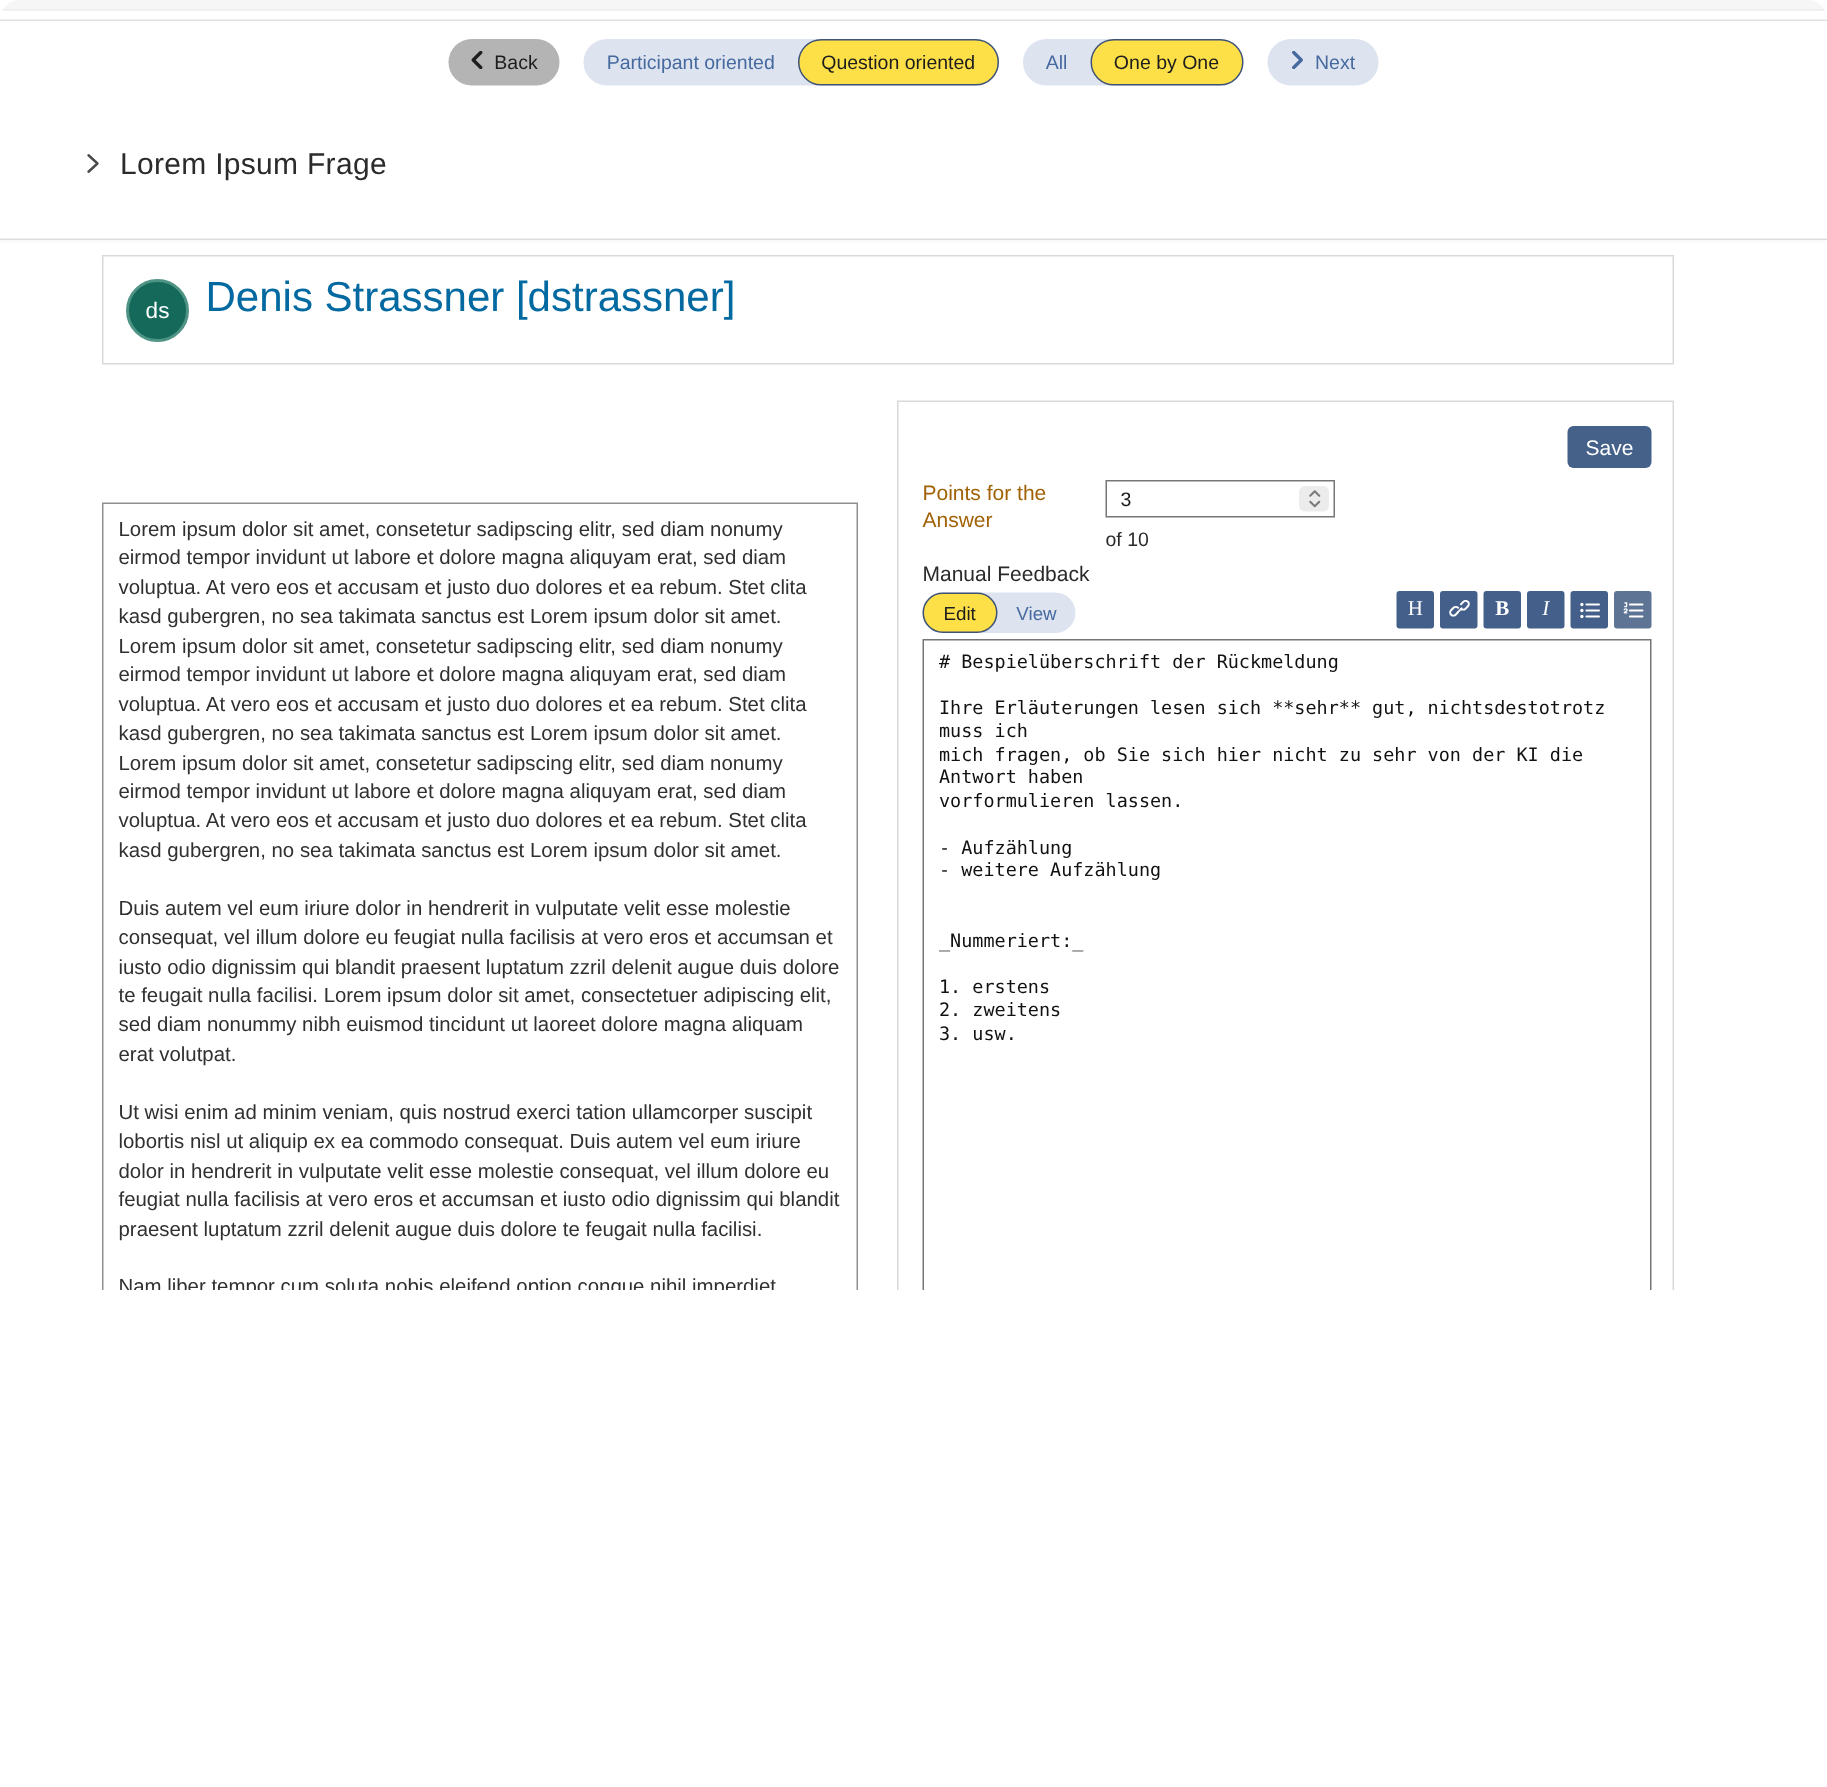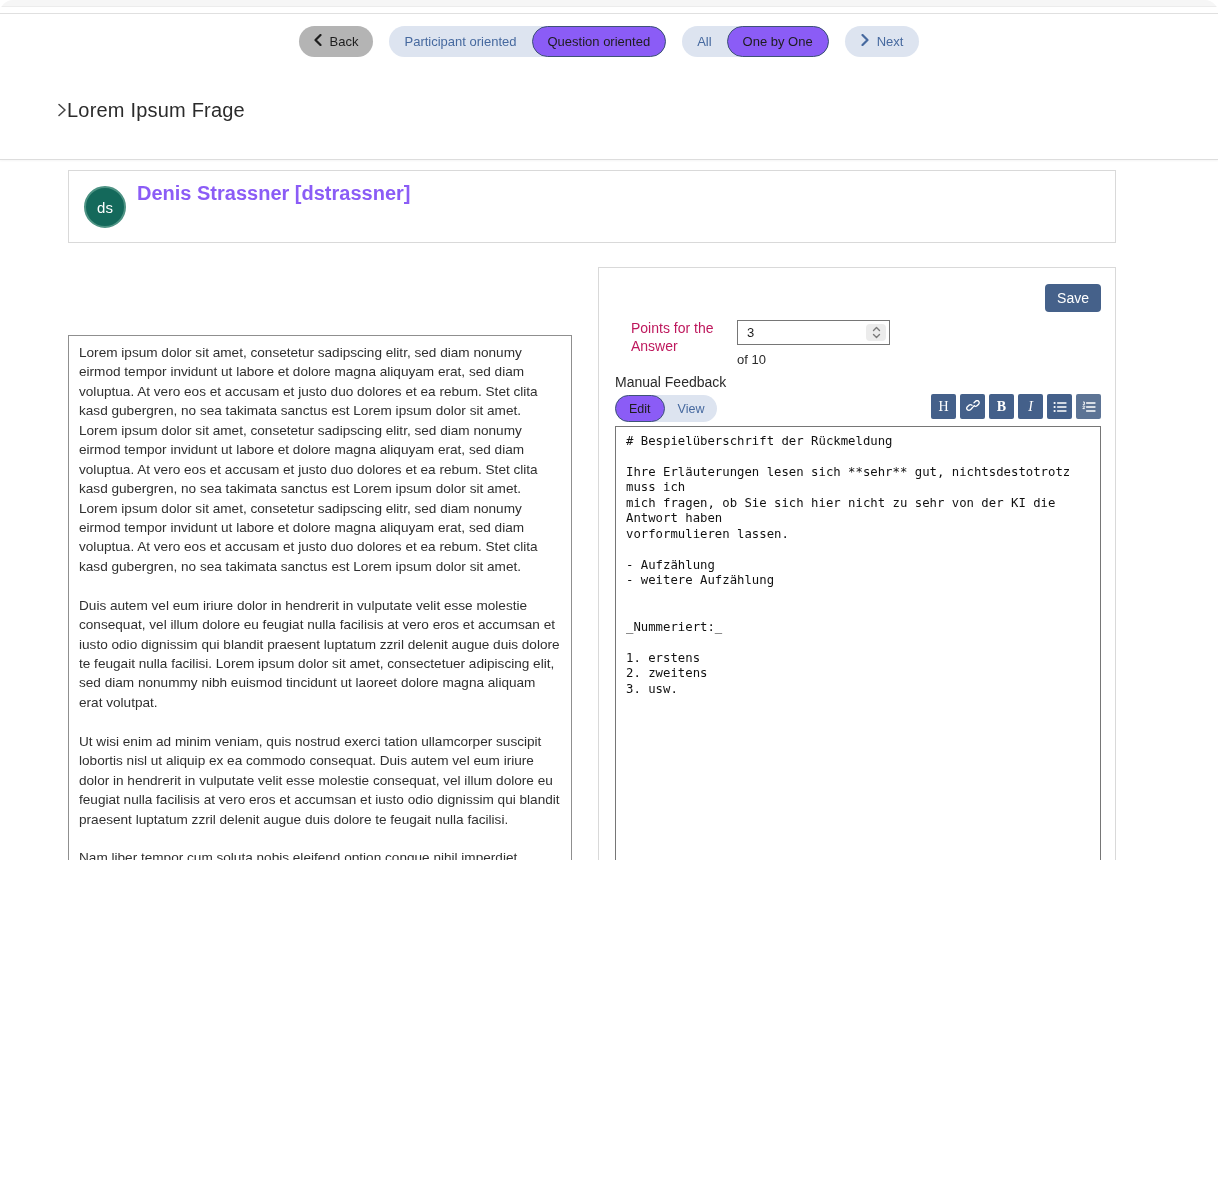--- a/index.html
+++ b/index.html
@@ -10,48 +10,48 @@
   
   .top-strip { position:absolute; left:0; top:0; width:100%; height:7px; background:#f6f6f6; border-bottom:1px solid #ececec; }
   .top-line  { position:absolute; left:0; top:13px; width:100%; height:1px; background:#e0e0e0; }
   .header-sep{ position:absolute; left:0; top:159px; width:100%; height:1px; background:#ddd; box-shadow:0 1px 2px rgba(0,0,0,.06); }
 
   
   .toolbar { position:absolute; left:0; top:26px; width:100%; display:flex; justify-content:center; align-items:center; gap:16px; }
   .btn-back { display:flex; align-items:center; gap:8px; background:#b4b4b4; border:none; border-radius:16px; height:31px; padding:0 15px; font-size:13px; color:#1d1d1d; cursor:pointer; font-family:inherit; }
   .seg-group { display:flex; align-items:center; background:#dde4f0; border-radius:16px; height:31px; }
   .seg-opt { display:flex; align-items:center; height:31px; padding:0 15px; font-size:13px; color:#46699f; border:none; background:transparent; border-radius:16px; cursor:pointer; font-family:inherit; white-space:nowrap; }
-  .seg-opt.selected { background:#8b5cf6; border:1px solid #3e5377; color:#1d1d1d; }
+  .seg-opt.selected { background:#fde047; border:1px solid #3e5377; color:#1d1d1d; }
   .btn-next { display:flex; align-items:center; gap:8px; background:#dde4f0; border:none; border-radius:16px; height:31px; padding:0 16px; font-size:13px; color:#46699f; cursor:pointer; font-family:inherit; }
   .chev { display:inline-block; }
 
   
-  .question-heading { position:absolute; left:57px; top:99px; display:flex; align-items:center; }
+  .question-heading { position:absolute; left:57px; top:99px; display:flex; align-items:center; gap:13px; }
   .question-heading .chev-right { margin-top:2px; }
   .question-title { font-size:20px; font-weight:400; color:#2b2b2b; letter-spacing:.2px; }
 
   
   .participant-card { position:absolute; left:68px; top:170px; width:1048px; height:73px; border:1px solid #d9d9d9; background:#fff; }
   .avatar { position:absolute; left:15px; top:15px; width:42px; height:42px; border-radius:50%; background:#14695b; border:2px solid #4e9384; color:#fff; font-size:15px; display:flex; align-items:center; justify-content:center; }
-  .participant-name { position:absolute; left:68px; top:11px; font-size:20px; font-weight:700; color:#8b5cf6; }
+  .participant-name { position:absolute; left:68px; top:11px; font-size:28px; font-weight:400; color:#0369a1; }
   .participant-meta { position:absolute; left:68px; top:45px; display:flex; gap:26px; font-size:13.5px; color:#2e2e2e; }
   .meta-item { display:flex; gap:7px; white-space:nowrap; }
 
   
   .answer-panel { position:absolute; left:68px; top:335px; width:504px; height:778px; border:1px solid #8f8f8f; background:#fff; overflow:hidden; }
   .answer-text { padding:7px 10px 0 10px; font-size:13.6px; line-height:1.43; color:#303030; white-space:pre-wrap; }
   .answer-fade { position:absolute; left:1px; right:1px; bottom:0; height:30px; background:linear-gradient(to bottom, rgba(255,255,255,0), rgba(255,255,255,.92)); pointer-events:none; }
 
   
   .scoring-card { position:absolute; left:598px; top:267px; width:518px; height:916px; border:1px solid #d9d9d9; background:#fff; }
   .btn-save { position:absolute; right:14px; background:#45618a; color:#fff; border:none; border-radius:4px; font-size:14px; padding:6px 12px; cursor:pointer; font-family:inherit; }
   .btn-save.top { top:16px; }
   .btn-save.bottom { top:849px; }
 
-  .points-label { position:absolute; left:32px; top:52px; width:112px; font-size:14px; line-height:1.26; color:#be185d; }
+  .points-label { position:absolute; left:16px; top:52px; width:112px; font-size:14px; line-height:1.26; color:#a16207; }
   .points-field { position:absolute; left:138px; top:52px; width:153px; height:25px; border:1px solid #767676; background:#fff; }
   .points-input { position:absolute; inset:0; border:none; outline:none; width:100%; height:100%; padding:0 26px 0 9px; font-size:13px; font-family:inherit; color:#1d1d1d; background:transparent; }
   .points-spinner { position:absolute; right:3px; top:3px; width:20px; height:17px; background:#ececec; border-radius:4px; display:flex; flex-direction:column; align-items:center; justify-content:center; gap:1px; cursor:pointer; }
   .points-max { position:absolute; left:138px; top:84px; font-size:13px; color:#2a2a2a; }
 
   .feedback-label { position:absolute; left:16px; top:106px; font-size:14px; color:#2a2a2a; }
 
   .editor-tabs { position:absolute; left:16px; top:127px; }
   .editor-tabs .seg-group { height:27px; }
   .editor-tabs .seg-opt { height:27px; padding:0 13px; font-size:12.5px; }

